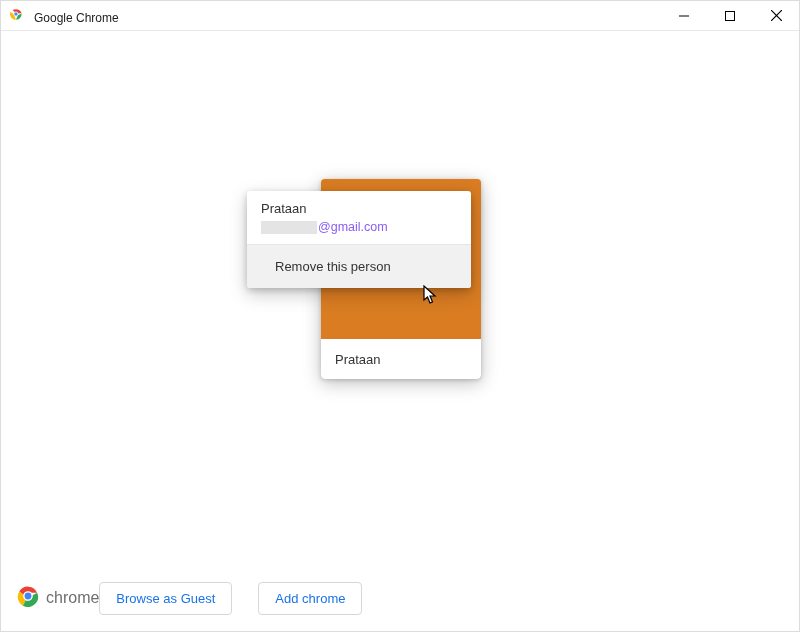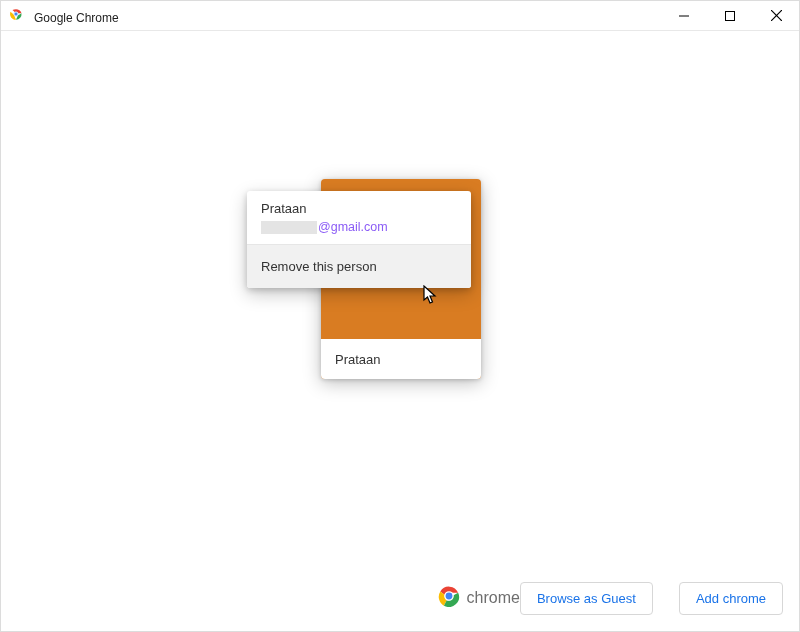--- a/index.html
+++ b/index.html
@@ -16,25 +16,25 @@
 
   .profile-card { position: absolute; left: 320px; top: 148px; width: 160px; height: 200px; border-radius: 4px; background: #d97c22; box-shadow: 0 4px 18px rgba(0,0,0,0.25), 0 1px 4px rgba(0,0,0,0.18); overflow: hidden; }
   .profile-card-name { position: absolute; left: 0; right: 0; bottom: 0; height: 40px; background: #fff; display: flex; align-items: center; padding: 0 14px; font-size: 13px; color: #333; }
 
   .context-menu { position: absolute; left: 246px; top: 160px; width: 224px; background: #fff; border-radius: 3px; box-shadow: 0 6px 18px rgba(0,0,0,0.22), 0 2px 6px rgba(0,0,0,0.18); overflow: hidden; }
   .ctx-header { padding: 10px 14px 10px 14px; }
   .ctx-name { font-size: 13px; color: #333; margin-bottom: 4px; }
   .ctx-email { font-size: 12.5px; color: #8b5cf6; display: flex; align-items: center; gap: 0; }
   .ctx-email .redacted { display: inline-block; width: 56px; height: 13px; background: #e4e4e4; filter: blur(0.4px); margin-right: 1px; }
   .ctx-divider { height: 1px; background: #e6e6e6; }
-  .ctx-item { padding: 14px 14px; font-size: 13px; color: #333; background: #f1f1f1; display: flex; align-items: center; justify-content: space-between; cursor: default; }
+  .ctx-item { padding: 14px 28px; font-size: 13px; color: #333; background: #f1f1f1; display: flex; align-items: center; justify-content: space-between; cursor: default; }
 
   .cursor { position: absolute; left: 422px; top: 254px; }
 
-  .footer { position: absolute; left: 0; right: 0; bottom: 0; height: 56px; display: flex; align-items: center; justify-content: flex-end; padding: 0 16px 10px 16px; }
+  .footer { position: absolute; left: 0; right: 0; bottom: 0; height: 56px; display: flex; align-items: center; justify-content: flex-start; padding: 0 16px 10px 16px; }
   .footer-left { display: flex; align-items: center; gap: 7px; }
   .footer-brand { font-size: 16px; color: #6e6e6e; font-weight: 400; }
   .footer-right { display: flex; gap: 26px; }
   .btn { border: 1px solid #d7d7d7; background: #fff; color: #1a73e8; font-size: 13px; padding: 8px 16px; border-radius: 4px; cursor: default; }
 </style>
 </head>
 <body>
 
 <div class="titlebar">
   <div class="titlebar-left">

